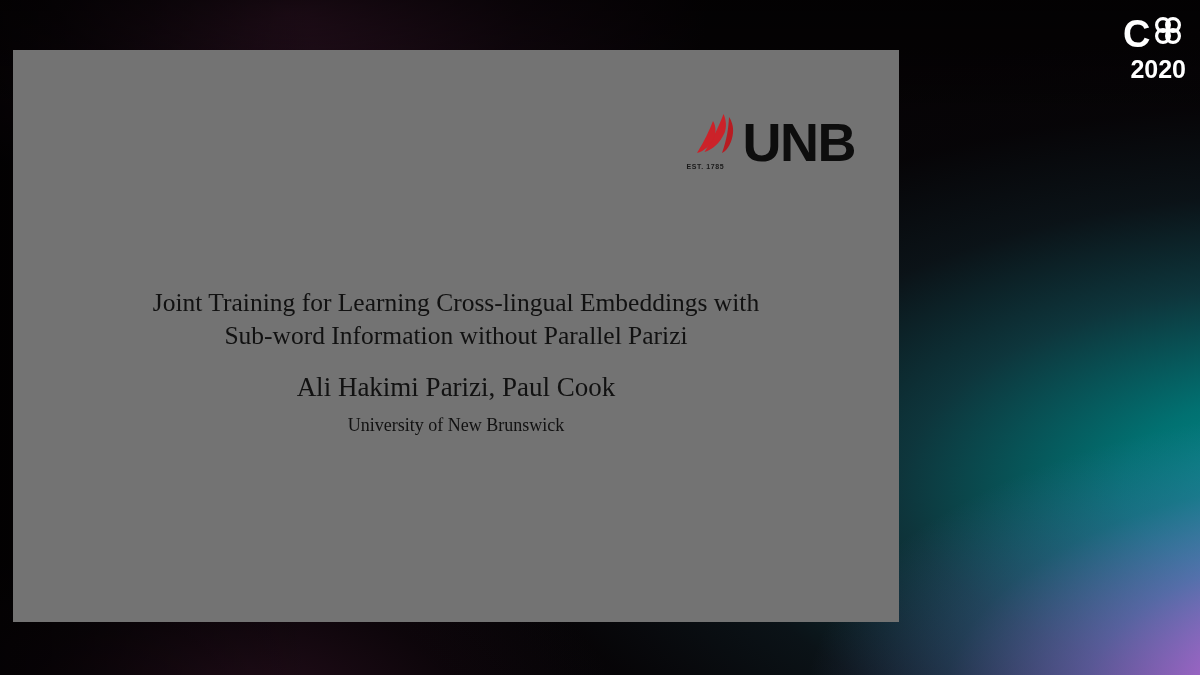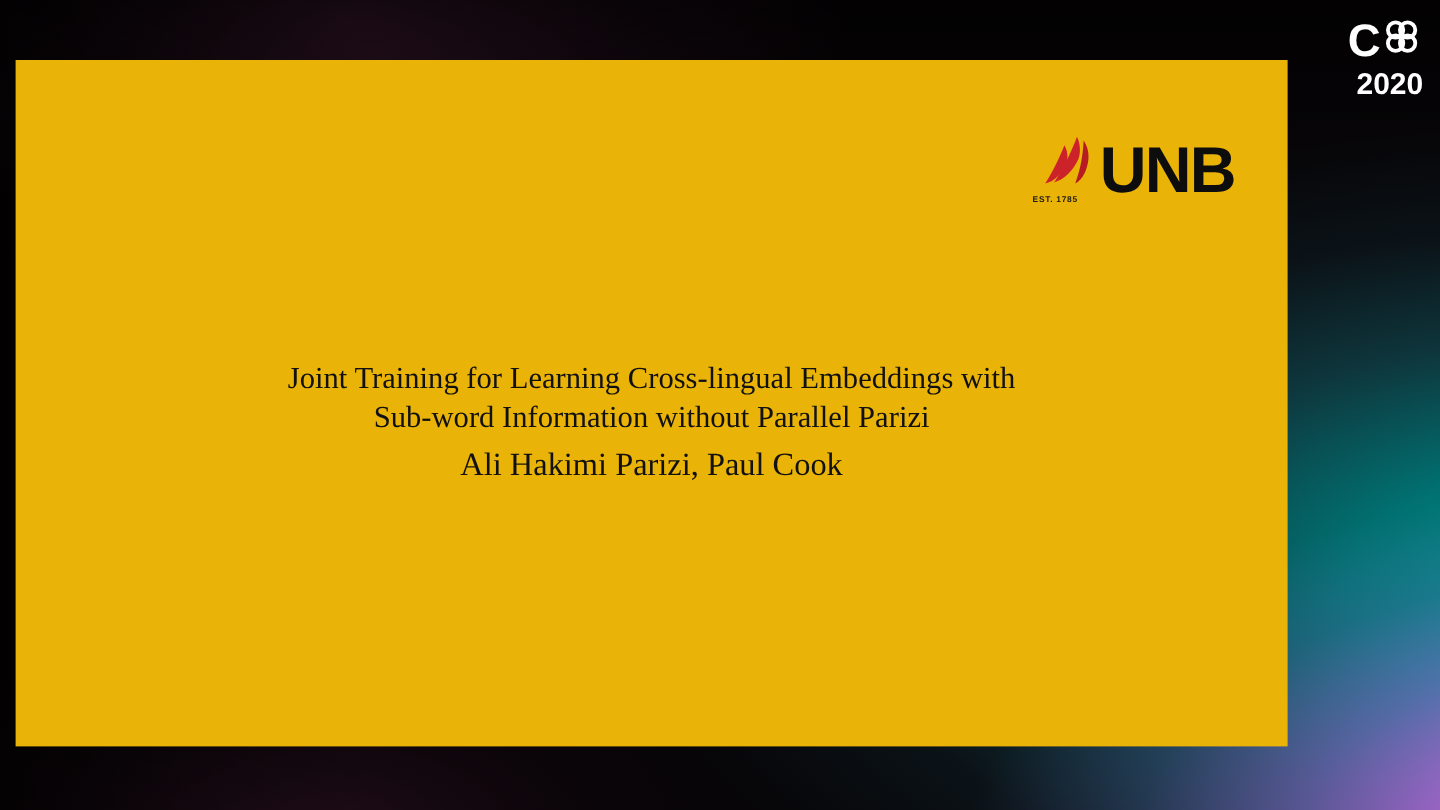--- a/index.html
+++ b/index.html
@@ -68,22 +68,22 @@
   #coling-logo .row2 {
     font-size:25px; font-weight:bold; letter-spacing:0px;
     margin-top:3px;
   }
   .coling-mark { display:inline-block; margin:0 1px; }
 
   
   #slide {
     position:absolute;
     left:13px; top:50px;
-    width:1060px; height:572px;
-    background:#eab308;
+    width:886px; height:572px;
+    background:#737373;
     z-index:5;
     overflow:hidden;
   }
 
   
   #unb-logo {
     position:absolute; right:44px; top:62px;
     display:flex; align-items:flex-end;
   }
   #unb-sail {
@@ -110,21 +110,20 @@
   
   #slide-title {
     position:absolute;
     left:0; right:0; top:236px;
     text-align:center;
     font-family:"Liberation Serif", serif;
     font-size:25.5px;
     color:#111111;
     line-height:1.30;
     padding:0 70px;
-    margin-top:12px;
   }
   #author-line {
     position:absolute;
     left:0; right:0; top:322px;
     text-align:center;
     font-family:"Liberation Serif", serif;
     font-size:27px;
     color:#111111;
   }
   #affiliation-line {
@@ -177,15 +176,16 @@
       <div id="unb-word">UNB</div>
     </div>
 
     <div id="slide-title">
       <div>Joint Training for Learning Cross-lingual Embeddings with</div>
       <div>Sub-word Information without Parallel Parizi</div>
     </div>
 
     <div id="author-line">Ali Hakimi Parizi, Paul Cook</div>
 
+    <div id="affiliation-line">University of New Brunswick</div>
 
   </div>
 </div>
 
 </body></html>

